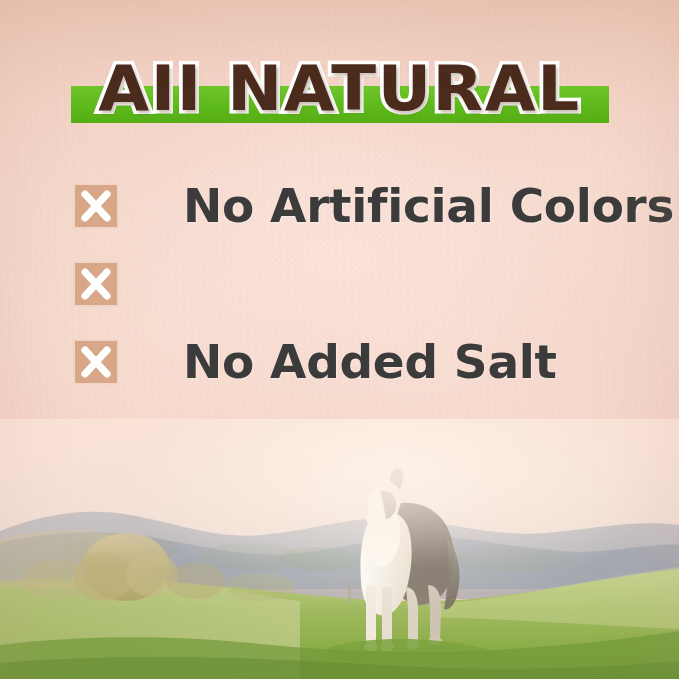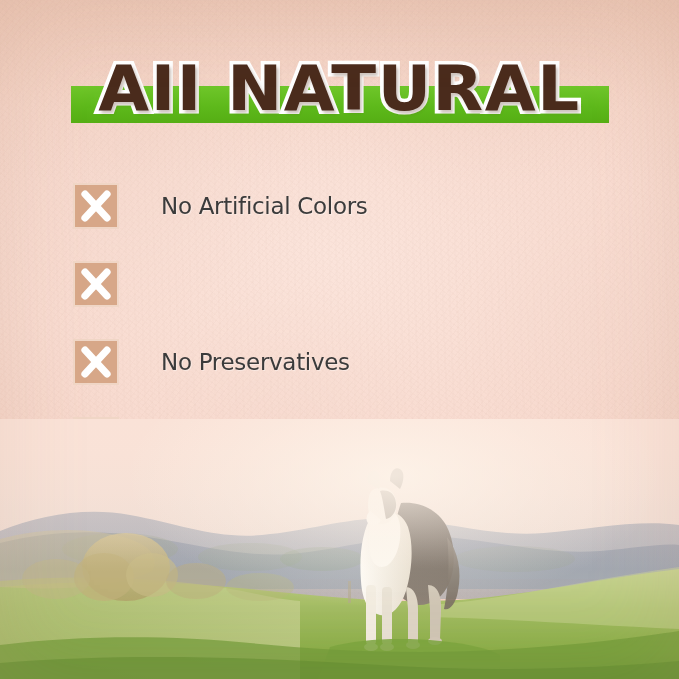--- a/index.html
+++ b/index.html
@@ -102,24 +102,24 @@
     flex: 0 0 auto;
     width: 46px;
     height: 46px;
     background: #d7a788;
     border: 2px solid #f0d6c6;
     box-sizing: border-box;
   }
   .x-box svg { display: block; width: 100%; height: 100%; }
 
   .claim-label {
-    margin-left: 42px;
+    margin-left: 64px;
     font-family: "DejaVu Sans", sans-serif;
-    font-weight: 400;
-    font-size: 23px;
+    font-weight: 700;
+    font-size: 47px;
     line-height: 46px;
     color: #3b3b3b;
     letter-spacing: -0.3px;
     white-space: nowrap;
     text-shadow: 1px 1px 0 rgba(255,255,255,.35);
   }
 
   
   .photo {
     position: absolute;
@@ -175,28 +175,20 @@
     </div>
 
     <div class="claim-row">
       <div class="x-box">
         <svg viewBox="0 0 46 46" aria-hidden="true">
           <path d="M11 10 L35 36 M35 10 L11 36" stroke="#ffffff" stroke-width="8" stroke-linecap="round" fill="none"></path>
         </svg>
       </div>
     </div>
 
-    <div class="claim-row">
-      <div class="x-box">
-        <svg viewBox="0 0 46 46" aria-hidden="true">
-          <path d="M11 10 L35 36 M35 10 L11 36" stroke="#ffffff" stroke-width="8" stroke-linecap="round" fill="none"></path>
-        </svg>
-      </div>
-      <div class="claim-label">No Preservatives</div>
-    </div>
 
     <div class="claim-row">
       <div class="x-box">
         <svg viewBox="0 0 46 46" aria-hidden="true">
           <path d="M11 10 L35 36 M35 10 L11 36" stroke="#ffffff" stroke-width="8" stroke-linecap="round" fill="none"></path>
         </svg>
       </div>
       <div class="claim-label">No Added Salt</div>
     </div>
 

